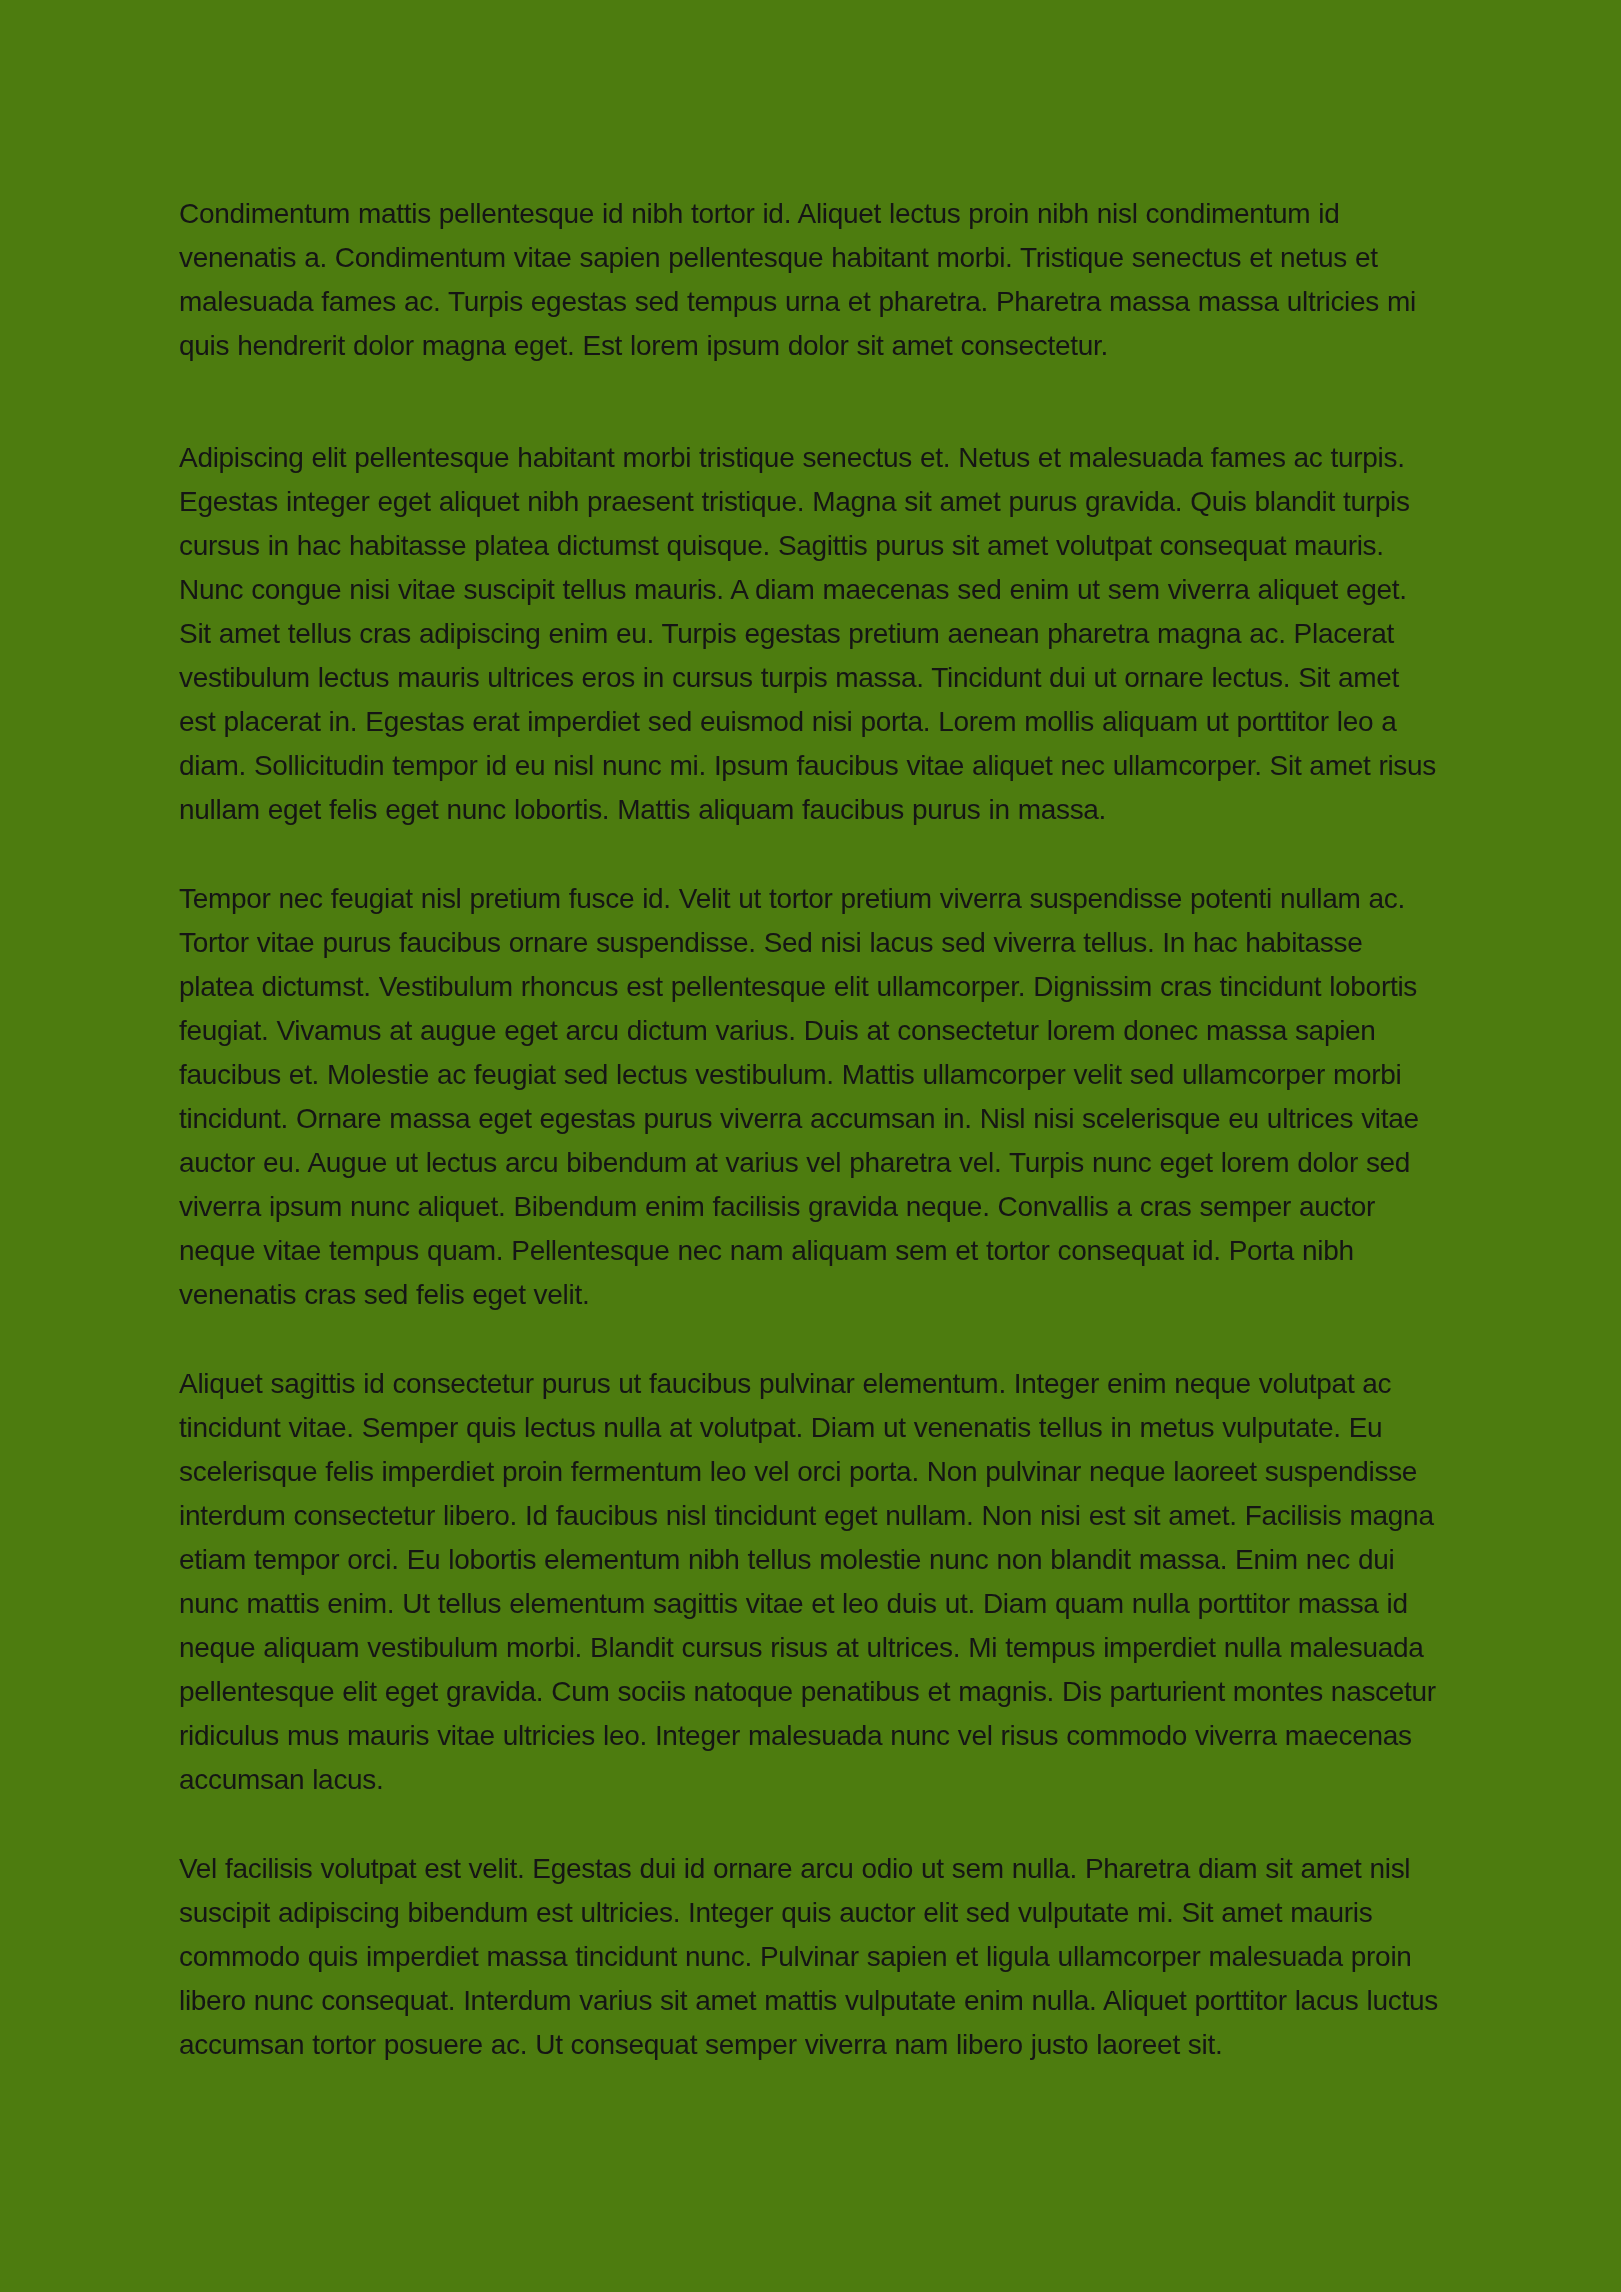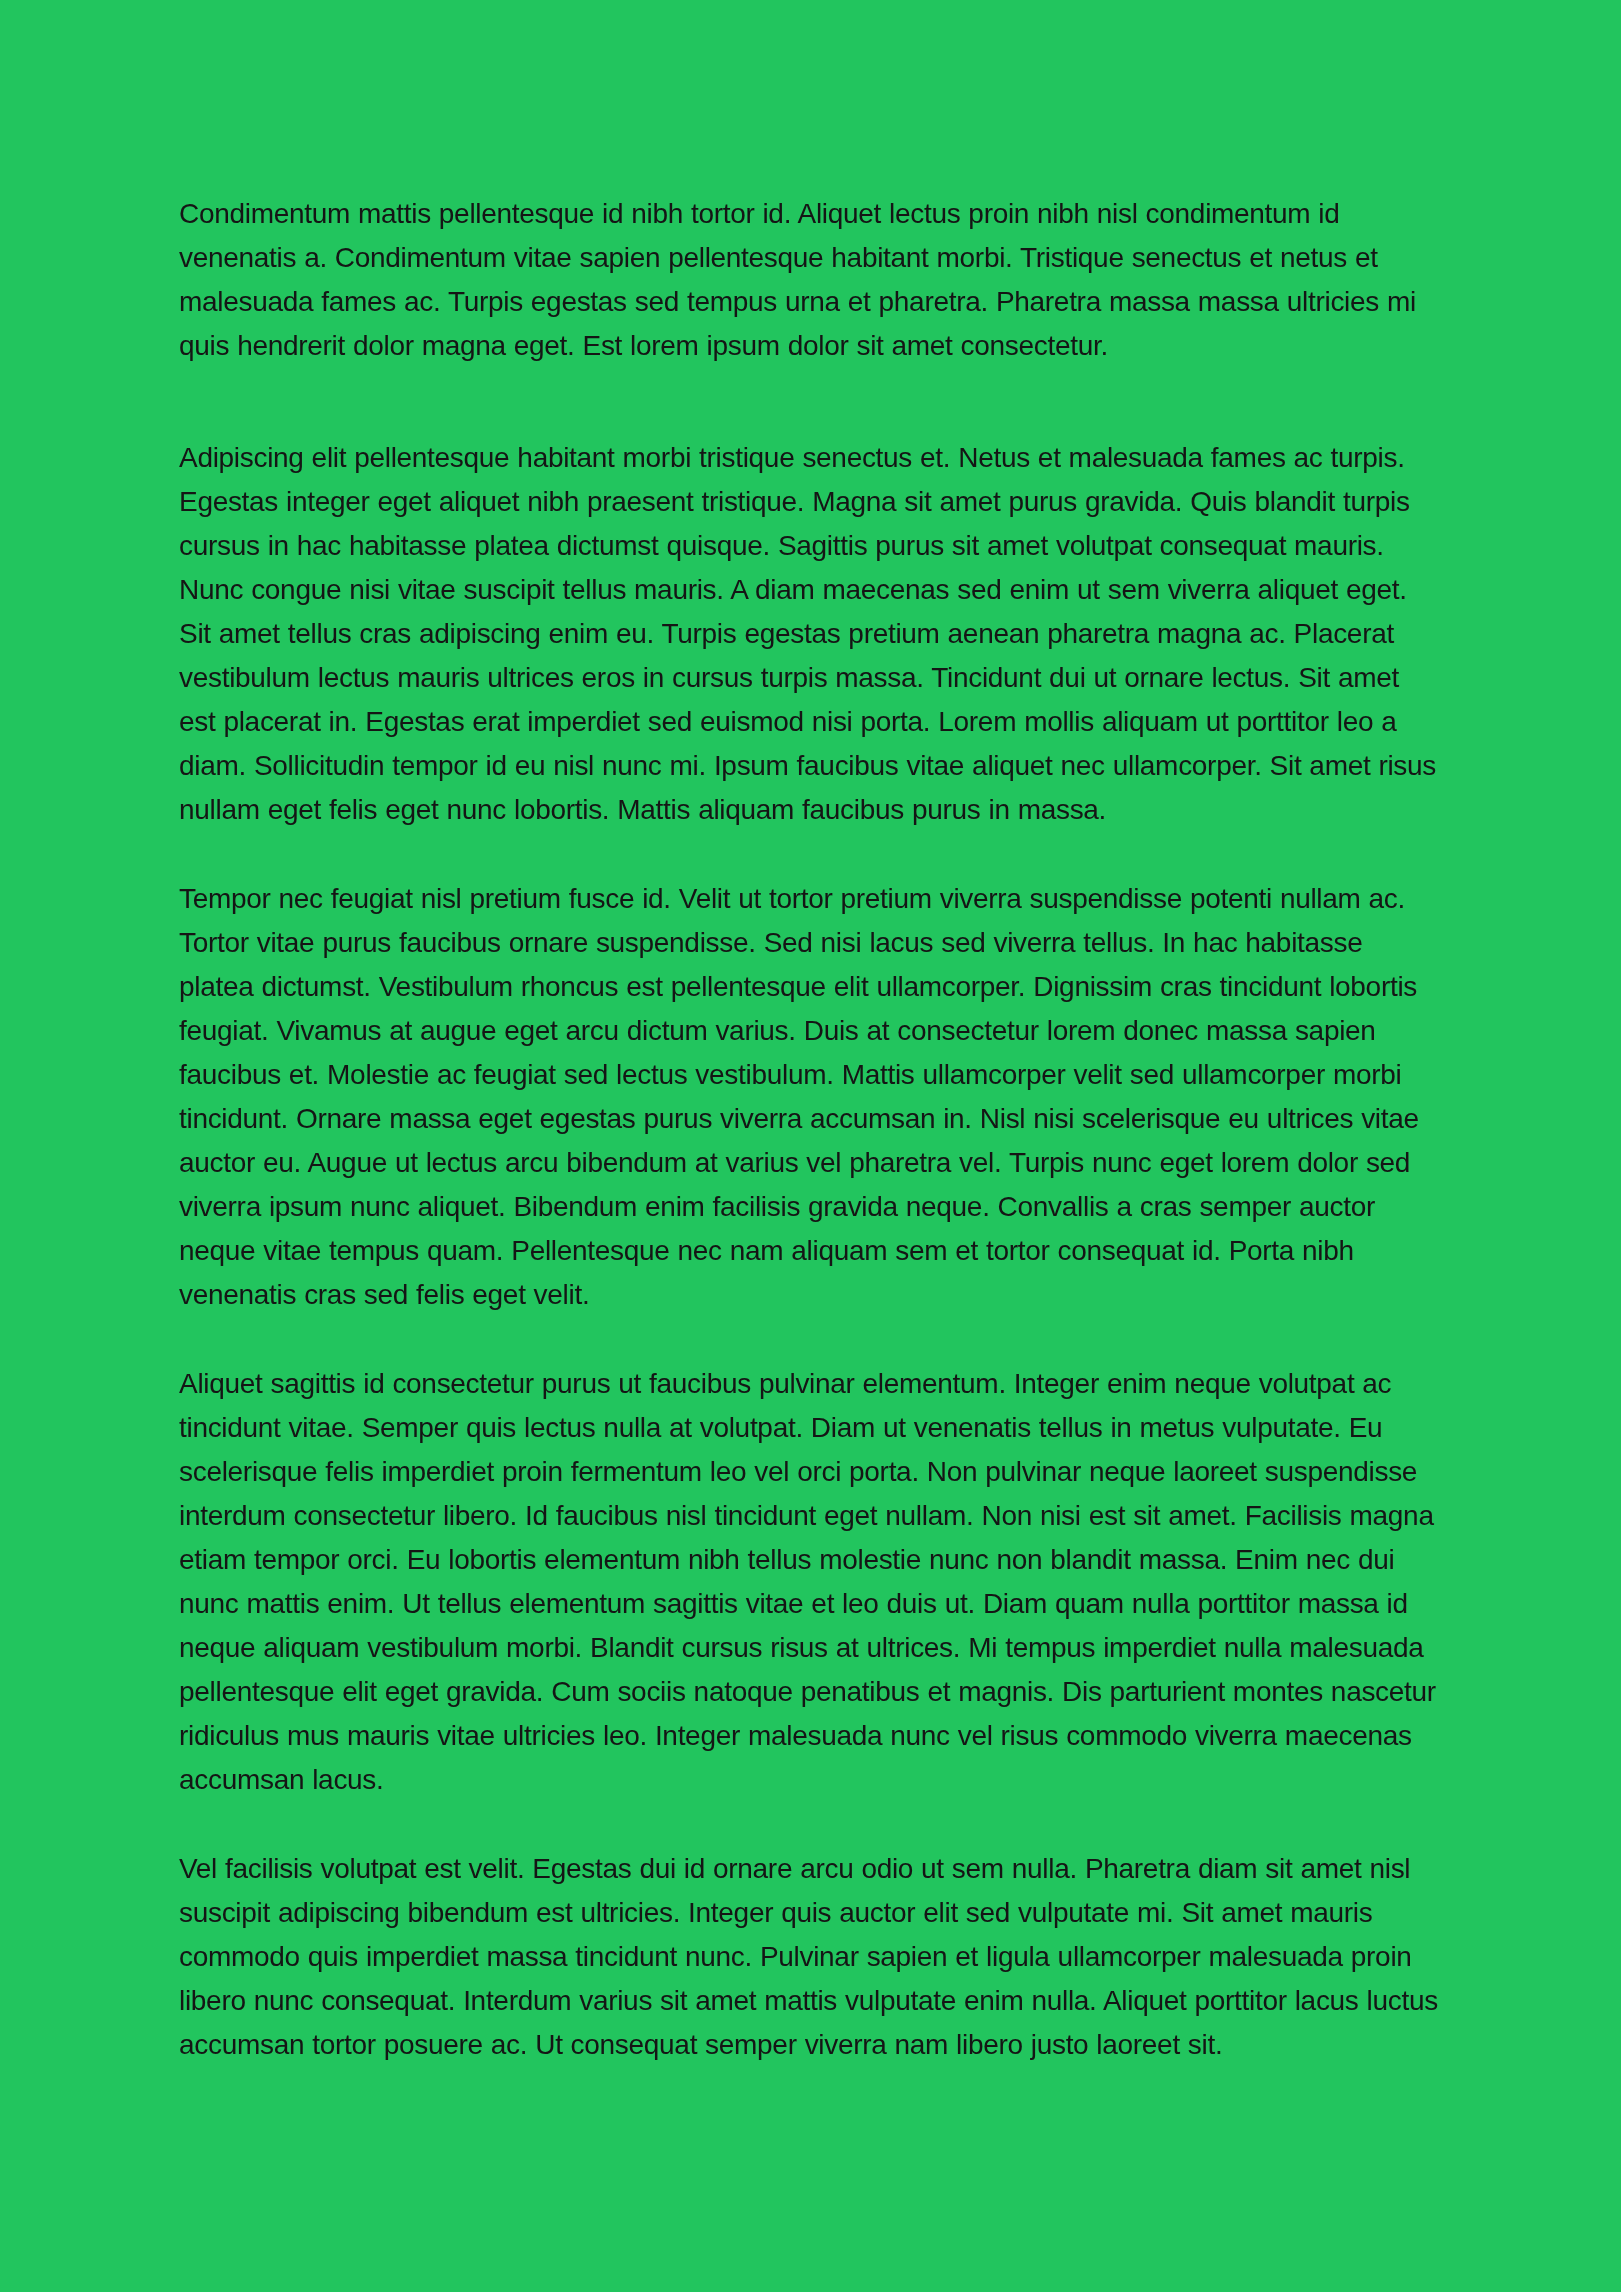--- a/index.html
+++ b/index.html
@@ -5,21 +5,21 @@
   html, body {
     margin: 0;
     padding: 0;
     background: #ffffff;
   }
   .page {
     position: relative;
     box-sizing: border-box;
     width: 1621px;
     height: 2293px;
-    background: #22c55e;
+    background: #4d7c0f;
     padding: 192px 179px 0 179px;
     overflow: hidden;
     font-family: "Liberation Sans", "DejaVu Sans", sans-serif;
   }
   .page p {
     margin: 0 0 45px 0;
     font-size: 28px;
     line-height: 44px;
     letter-spacing: -0.3px;
     word-spacing: 0.5px;

